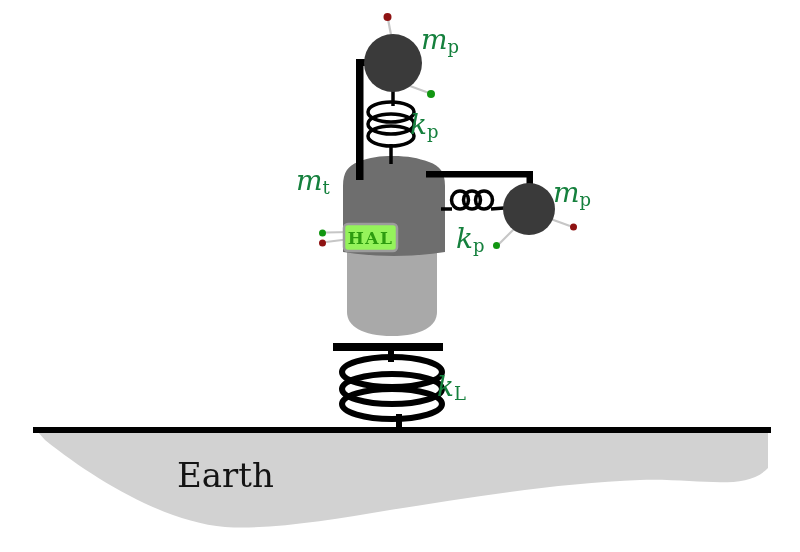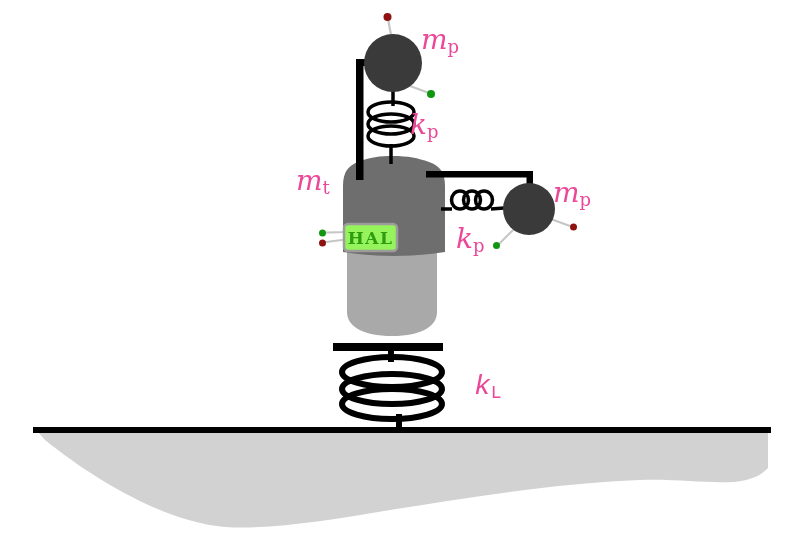--- a/index.html
+++ b/index.html
@@ -6,21 +6,21 @@
   #stage{
     position:relative;width:800px;height:552px;background:#ffffff;
     overflow:hidden;font-family:"DejaVu Serif", serif;
   }
   #diagram-svg{position:absolute;left:0;top:0;}
   .ink{stroke:#000;fill:none;}
   .w35{stroke-width:3.5;}
   .w60{stroke-width:6;}
   .stick{stroke-width:2.2;fill:none;}
   .math{
-    position:absolute;line-height:1;color:#ec4899;white-space:nowrap;
+    position:absolute;line-height:1;color:#15803d;white-space:nowrap;
     font-family:"DejaVu Serif", serif;
     text-align:right;
   }
   .math .sym{font-style:italic;font-size:28px;}
   .math sub{font-style:normal;font-size:18px;vertical-align:-22%;letter-spacing:0;}
   .earth-label{
     position:absolute;font-size:34px;color:#141414;line-height:1;
     font-family:"DejaVu Serif", serif;
   }
   .hal-text{
@@ -135,18 +135,19 @@
   </div>
 
   <div class="math" style="left:410px;top:111px;">
     <span class="sym">k</span><sub>p</sub>
   </div>
 
   <div class="math" style="left:456px;top:225px;">
     <span class="sym">k</span><sub>p</sub>
   </div>
 
-  <div class="math" style="left:474px;top:373px;font-family:Liberation Mono, monospace;">
+  <div class="math" style="left:437px;top:373px;">
     <span class="sym">k</span><sub>L</sub>
   </div>
 
+  <div class="earth-label" style="left:177px;top:458px;">Earth</div>
 
 </div>
 
 </body></html>

